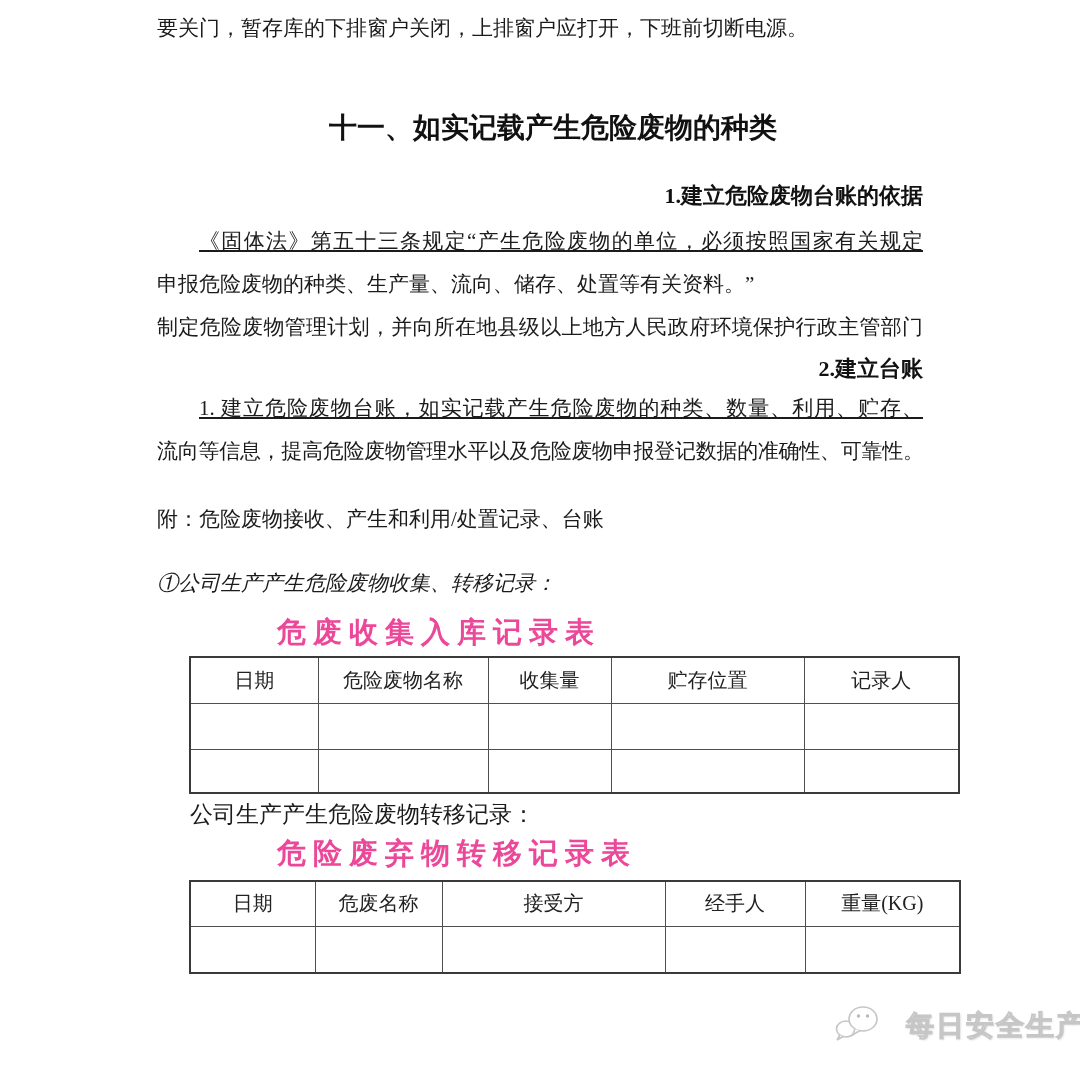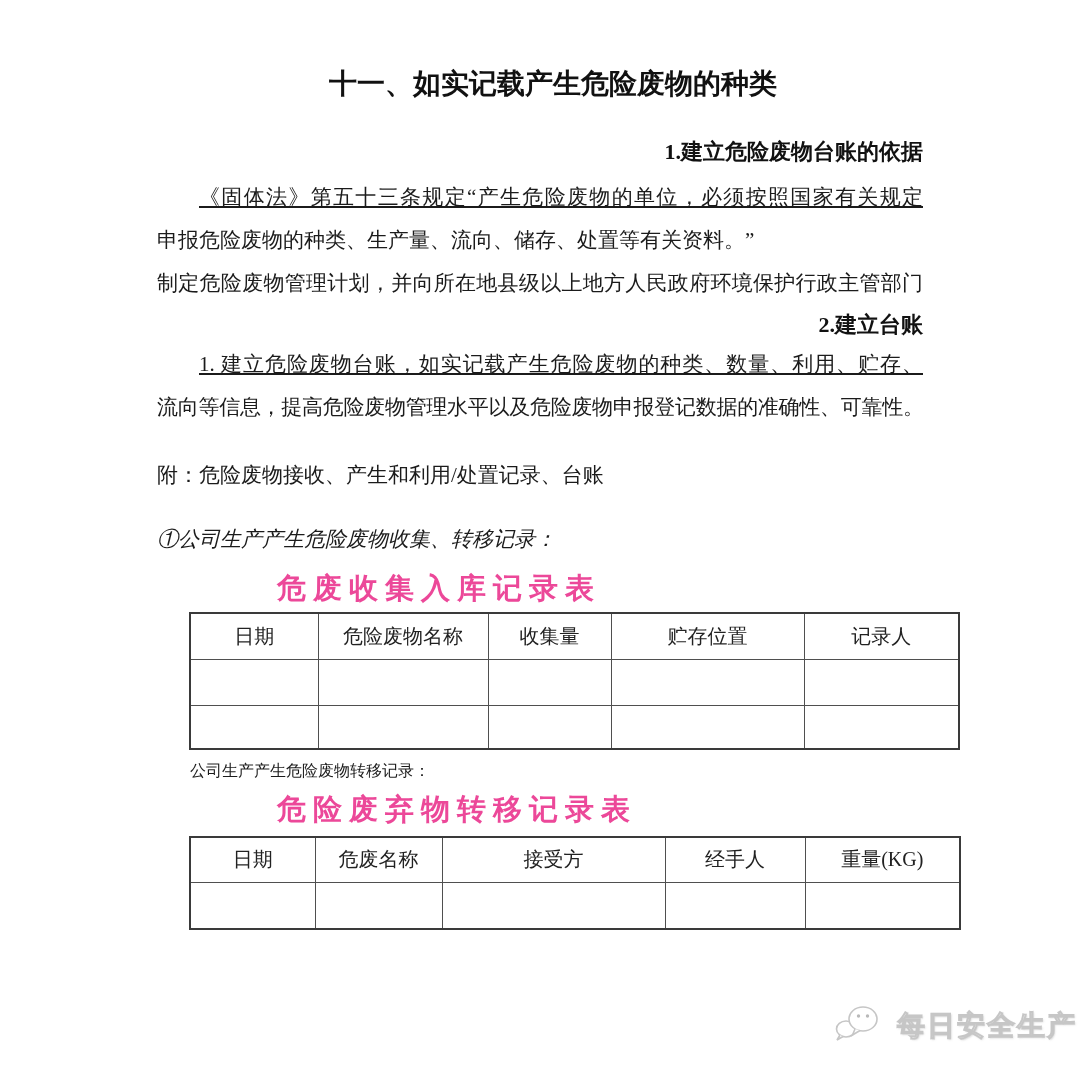--- a/index.html
+++ b/index.html
@@ -33,21 +33,21 @@
   .attach-line { margin-top:25px; }
   .circ-line  { margin-top:21px;font-style:italic; }
 
   .table-title {
     font-size:29px; font-weight:bold; line-height:37px; color:#ec4899;
     text-align:left; letter-spacing:7px; text-indent:120px; white-space:nowrap;
   }
   .t1-title { margin-top:9px; }
   .t2-title { margin-top:5px; }
 
-  .trans-line { margin-top:6px; font-size:16px; line-height:30px; padding-left:33px; white-space:nowrap; }
+  .trans-line { margin-top:6px; font-size:23px; line-height:30px; padding-left:33px; white-space:nowrap; }
 
   table.rec {
     border-collapse:collapse; table-layout:fixed; width:769px;
     border:2px solid #3a3a3a;
     margin-left:32px;
   }
   table.rec td, table.rec th {
     border:1px solid #4f4f4f; font-weight:normal;
     font-size:20px; text-align:center; vertical-align:middle; color:#222;
     overflow:hidden;
@@ -55,35 +55,36 @@
   .t1 { margin-top:5px; }
   .t1 tr.hdr  { height:46px; }
   .t1 tr.r1   { height:46px; }
   .t1 tr.r2   { height:44px; }
   .t2 { margin-top:8px; width:770px; }
   .t2 tr.hdr  { height:45px; }
   .t2 tr.r1   { height:47px; }
 
   .watermark {
     position:absolute; left:834px; top:1001px; width:246px; height:50px;
-    display:flex; align-items:center; gap:15px; z-index:5; pointer-events:none;
+    display:flex; align-items:center; gap:24px; z-index:5; pointer-events:none;
   }
   .wm-text {
     font-family:"Liberation Sans","DejaVu Sans",sans-serif;
     font-size:28px; font-weight:bold; letter-spacing:2px; white-space:nowrap;
     color:#fbfbfb; -webkit-text-stroke:1px #c6c6c6;
     text-shadow:1px 1px 2px rgba(140,140,140,0.35);
   }
   .wm-icon { flex:0 0 auto; }
 </style>
 </head>
 <body>
 
 <div class="content">
 
+  <p class="intro-line">要关门，暂存库的下排窗户关闭，上排窗户应打开，下班前切断电源。</p>
 
   <h1 class="doc-title">十一、如实记载产生危险废物的种类</h1>
 
   <h2 class="sec-head sec-head-1">1.建立危险废物台账的依据</h2>
 
   <div class="para-1">
     <div class="body-line fill indent">《固体法》第五十三条规定“产生危险废物的单位，必须按照国家有关规定</div>
     <div class="body-line">申报危险废物的种类、生产量、流向、储存、处置等有关资料。”</div>
     <div class="body-line fill">制定危险废物管理计划，并向所在地县级以上地方人民政府环境保护行政主管部门</div>
   </div>

